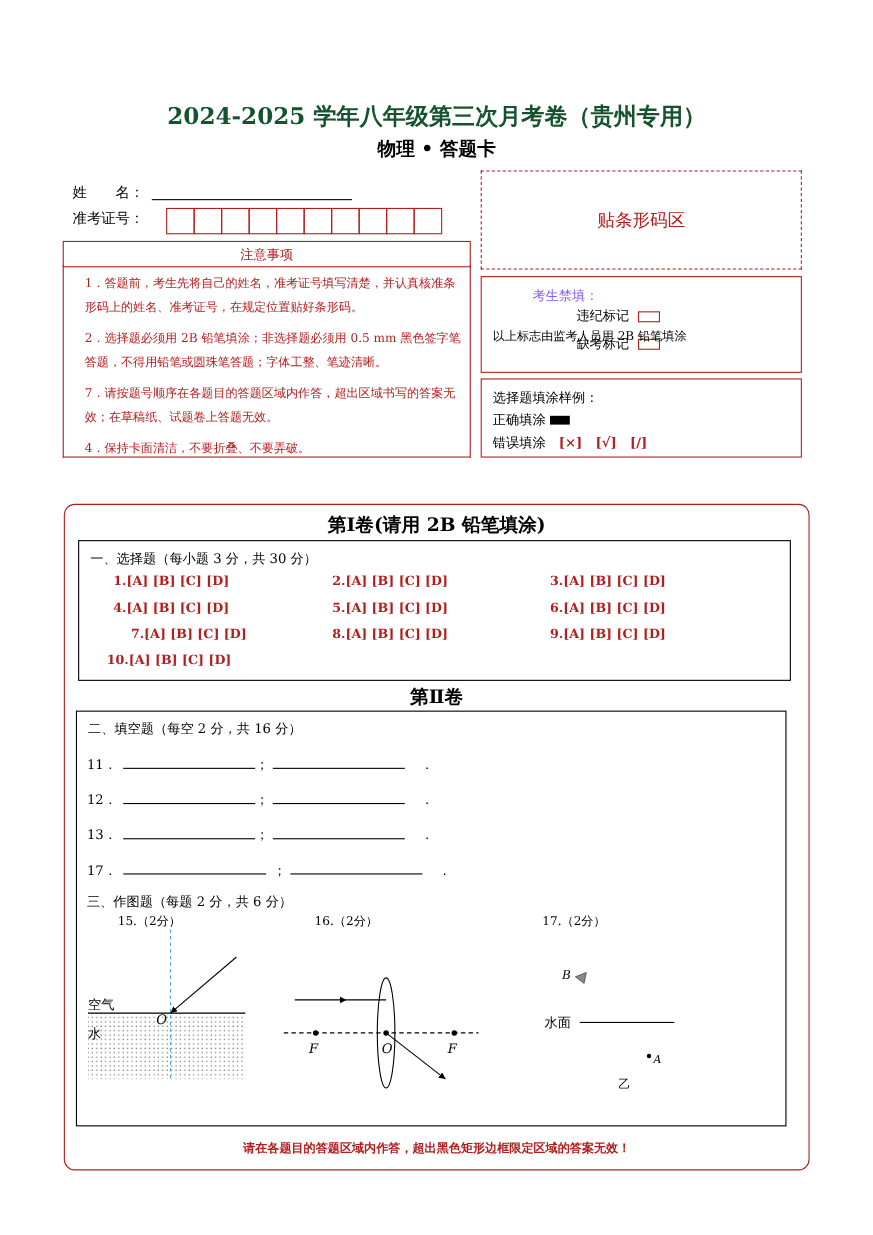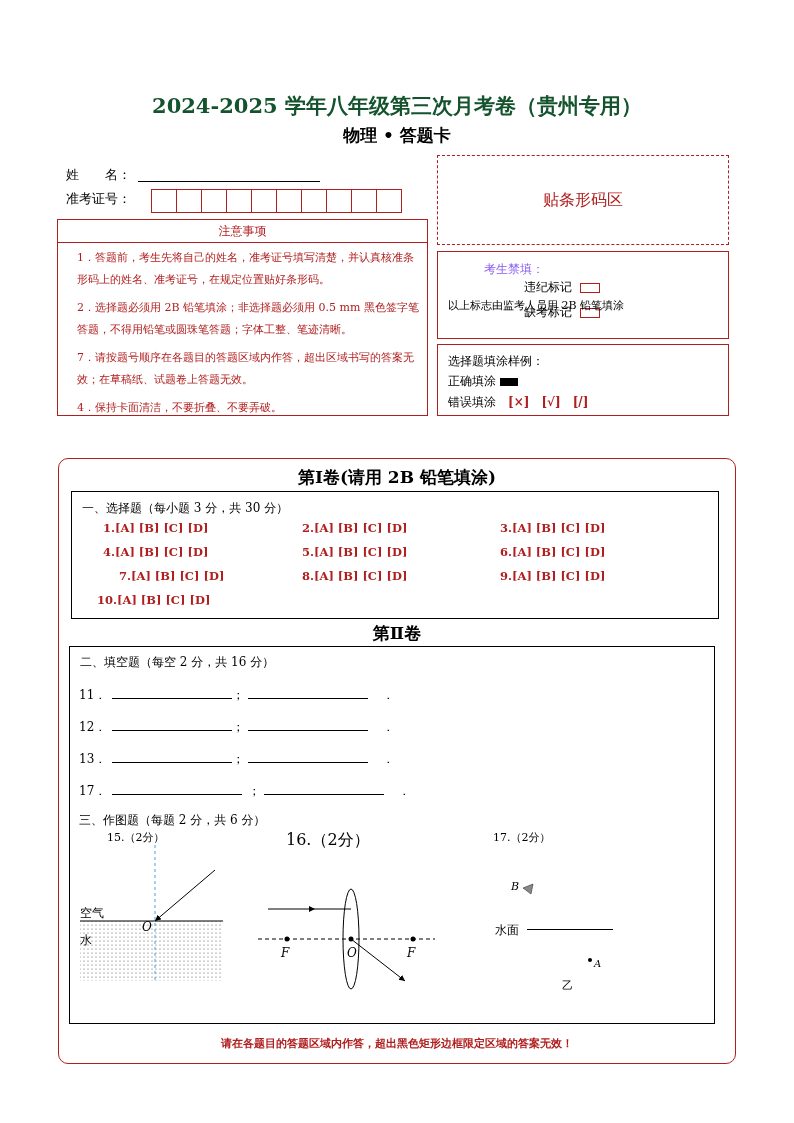--- a/index.html
+++ b/index.html
@@ -97,21 +97,21 @@
   <div class="abs" style="left:10px;top:7px;font-size:12px;">二、填空题（每空 2 分，共 16 分）</div>
 </div>
 
 <div class="abs fill-row" style="left:79px;top:686px;"><span>11．</span><span class="uline" style="width:120px;margin-left:6px;"></span><span>；</span><span class="uline" style="width:120px;margin-left:4px;"></span><span style="margin-left:14px;">．</span></div>
 <div class="abs fill-row" style="left:79px;top:718px;"><span>12．</span><span class="uline" style="width:120px;margin-left:6px;"></span><span>；</span><span class="uline" style="width:120px;margin-left:4px;"></span><span style="margin-left:14px;">．</span></div>
 <div class="abs fill-row" style="left:79px;top:750px;"><span>13．</span><span class="uline" style="width:120px;margin-left:6px;"></span><span>；</span><span class="uline" style="width:120px;margin-left:4px;"></span><span style="margin-left:14px;">．</span></div>
 <div class="abs fill-row" style="left:79px;top:782px;"><span>17．</span><span class="uline" style="width:130px;margin-left:6px;"></span><span style="margin-left:6px;">；</span><span class="uline" style="width:120px;margin-left:4px;"></span><span style="margin-left:14px;">．</span></div>
 
 <div class="abs" style="left:79px;top:812px;font-size:12px;">三、作图题（每题 2 分，共 6 分）</div>
 <div class="abs" style="left:79px;top:830px;font-size:11px;margin-left:28px;">15.（2分）</div>
-<div class="abs" style="left:286px;top:830px;font-size:16px;">16.（2分）</div>
+<div class="abs" style="left:286px;top:830px;font-size:11px;">16.（2分）</div>
 <div class="abs" style="left:493px;top:830px;font-size:11px;">17.（2分）</div>
 
 <svg class="abs" style="left:75px;top:840px;" width="160" height="145">
   <defs>
       <pattern id="dots" width="4" height="4" patternUnits="userSpaceOnUse">
         <circle cx="1" cy="1" r="0.6" fill="#555"></circle>
       </pattern>
   <marker id="arr" markerWidth="8" markerHeight="8" refX="6" refY="3" orient="auto">
         <path d="M0,0 L6,3 L0,6 Z" fill="#000"></path>
       </marker>

